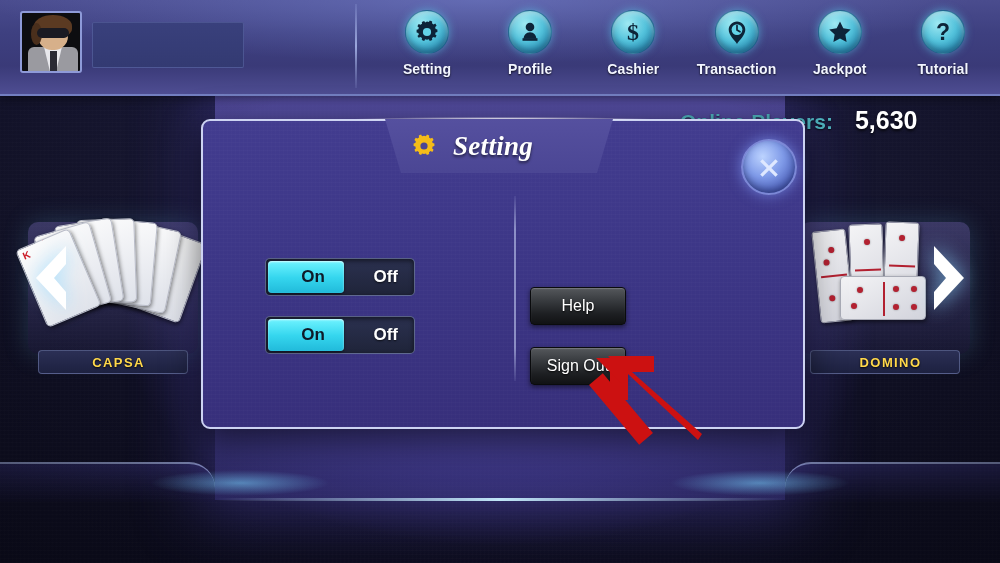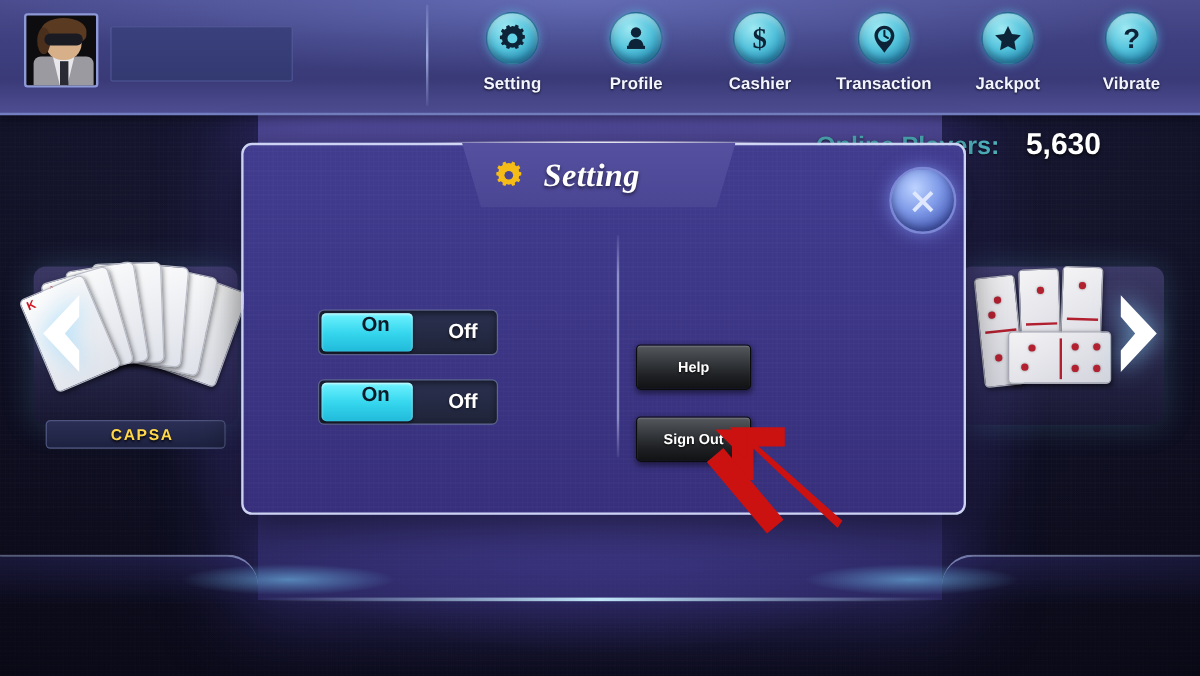--- a/index.html
+++ b/index.html
@@ -217,39 +217,39 @@
     width:150px; height:38px; border-radius:5px;
     background:linear-gradient(180deg,#2b3150,#1f2439);
     border:1px solid rgba(160,175,225,.45);
     display:flex; align-items:center; position:relative; cursor:pointer;
     box-shadow:inset 0 2px 5px rgba(0,0,0,.55);
   }
   .knob {
     position:absolute; left:2px; top:2px; width:76px; height:32px; border-radius:4px;
     background:linear-gradient(180deg,#6ff3ff 0%, #35d6ee 52%, #21bada 100%);
     box-shadow:0 1px 3px rgba(0,0,0,.5), inset 0 1px 2px rgba(255,255,255,.7);
-    display:flex; align-items:flex-start; justify-content:center;padding-left:14px;
+    display:flex; align-items:center; justify-content:center;padding-left:14px;
   }
   .knob span { color:#0f1a28; font-size:17px; font-weight:700; }
   .toggle-off {
     position:absolute; right:16px; color:#ffffff; font-size:17px; font-weight:700;
     text-shadow:0 1px 2px rgba(0,0,0,.7);
   }
   .version {
     position:absolute; left:330px; top:129px;
     color:#ffffff; font-size:24px; font-weight:700; text-shadow:0 2px 3px rgba(0,0,0,.65);
   }
   .dark-btn {
     position:absolute; width:96px; height:38px; border-radius:4px;
     background:linear-gradient(180deg,#55585c 0%, #36393d 38%, #1d1f22 72%, #111214 100%);
     border:1px solid #0a0b0d; cursor:pointer;
     display:flex; align-items:center; justify-content:center;
     box-shadow:0 2px 5px rgba(0,0,0,.55), inset 0 1px 1px rgba(255,255,255,.2);
   }
-  .dark-btn span { color:#ffffff; font-size:12px; font-weight:700; text-shadow:0 1px 2px rgba(0,0,0,.9); }
+  .dark-btn span { color:#ffffff; font-size:16px; font-weight:400; text-shadow:0 1px 2px rgba(0,0,0,.9); }
   .btn-help { left:327px; top:166px; }
   .btn-signout { left:327px; top:226px; }
 
   
   .red-arrow { position:absolute; left:588px; top:348px; width:120px; height:100px; pointer-events:none; }
 </style>
 </head>
 <body>
 
 <div id="app">
@@ -323,20 +323,23 @@
       <div class="dom" style="left:28px; top:58px; width:86px; height:44px;">
         <div class="bar" style="left:42px; top:5px; width:2px; height:34px;"></div>
         <div class="dot" style="left:16px; top:10px;"></div>
         <div class="dot" style="left:10px; top:26px;"></div>
         <div class="dot" style="left:52px; top:9px;"></div>
         <div class="dot" style="left:70px; top:9px;"></div>
         <div class="dot" style="left:52px; top:27px;"></div>
         <div class="dot" style="left:70px; top:27px;"></div>
       </div>
     </div>
+    <div class="tile-label">
+      <span>DOMINO</span>
+    </div>
   </div>
 
   <div class="chev l">
     <svg width="54" height="72" viewBox="0 0 54 72">
         <path d="M44 4 L14 36 L44 68 L44 50 L32 36 L44 22 Z" fill="#ffffff"></path>
       </svg>
   </div>
   <div class="chev r">
     <svg width="54" height="72" viewBox="0 0 54 72">
         <path d="M10 4 L40 36 L10 68 L10 50 L22 36 L10 22 Z" fill="#ffffff"></path>
@@ -413,21 +416,21 @@
         </div>
         <div class="nav-label">Jackpot</div>
       </div>
 
       <div class="nav-item">
         <div class="nav-circle">
           <svg width="26" height="26" viewBox="0 0 26 26">
             <text x="13" y="21" font-family="Liberation Sans, sans-serif" font-size="23" font-weight="700" fill="#0d2438" text-anchor="middle">?</text>
           </svg>
         </div>
-        <div class="nav-label">Vibrate</div>
+        <div class="nav-label">Tutorial</div>
       </div>
 
     </div>
   </div>
 
   <div class="dialog">
     <div class="dialog-grid"></div>
     <div class="title-topglow"></div>
 
     <div class="title-banner">

